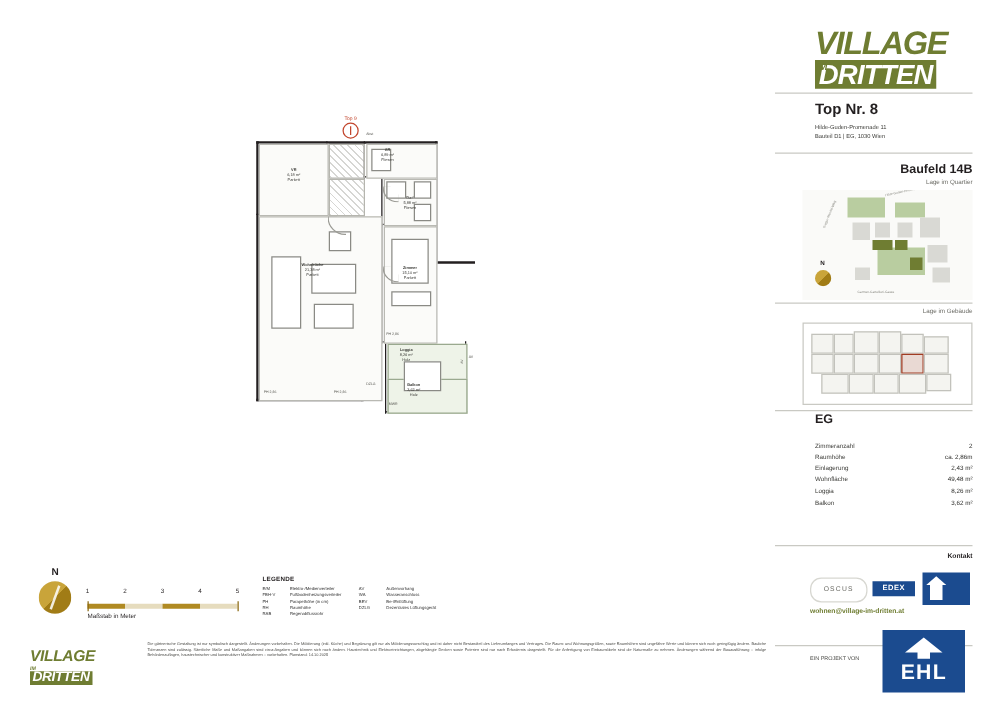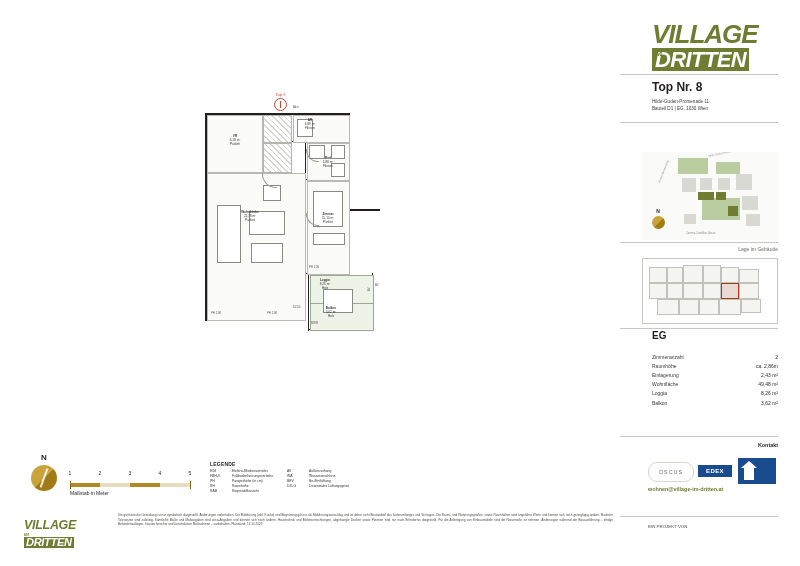--- a/index.html
+++ b/index.html
@@ -351,20 +351,24 @@
     <div class="rule" style="top:74px;"></div>
 
     <div class="topnr">Top Nr.  8</div>
     <div class="addr">
       <div>Hilde-Guden-Promenade 11</div>
       <div>Bauteil D1 | EG, 1030 Wien</div>
     </div>
 
     <div class="rule" style="top:122px;"></div>
 
+    <div class="bf-title">
+      <div class="a">Baufeld 14B</div>
+      <div class="b">Lage im Quartier</div>
+    </div>
 
     <div class="quartier">
       <div class="q-map">
         <div class="q-green" style="left:36px;top:6px;width:30px;height:16px;"></div>
         <div class="q-green" style="left:74px;top:10px;width:24px;height:12px;"></div>
         <div class="q-green" style="left:60px;top:46px;width:38px;height:22px;"></div>
         <div class="q-blk" style="left:40px;top:26px;width:14px;height:14px;"></div>
         <div class="q-blk" style="left:58px;top:26px;width:12px;height:12px;"></div>
         <div class="q-blk" style="left:76px;top:26px;width:12px;height:12px;"></div>
         <div class="q-blk" style="left:94px;top:22px;width:16px;height:16px;"></div>
@@ -453,14 +457,19 @@
         <div class="body"></div>
       </div>
     </div>
 
     <div class="mail">wohnen@village-im-dritten.at</div>
 
     <div class="rule" style="top:516px;"></div>
     <div class="projekt">EIN PROJEKT VON</div>
   </div>
 
+  <div class="ehl-big">
+    <div class="roof"></div>
+    <div class="col"></div>
+    <div class="txt">EHL</div>
+  </div>
 
 </div>
 
 </body></html>

